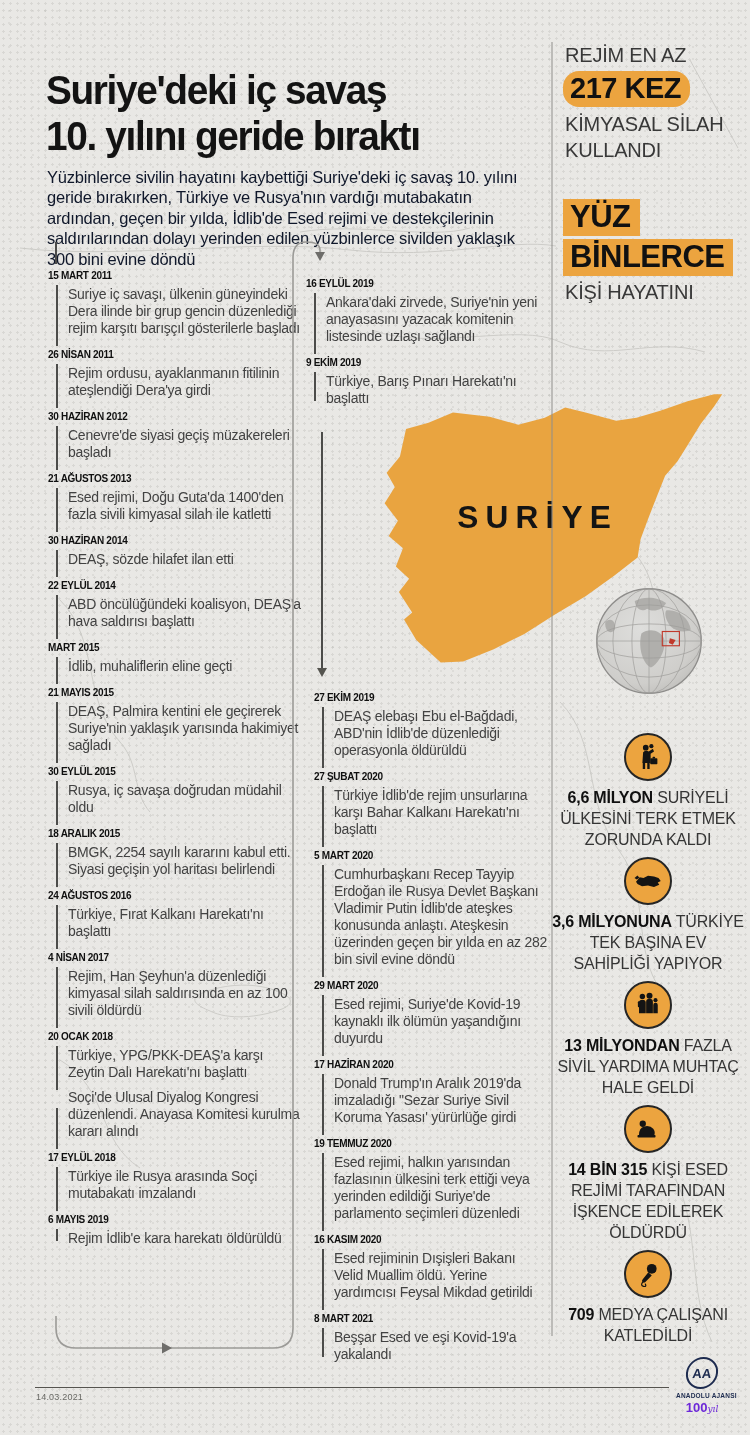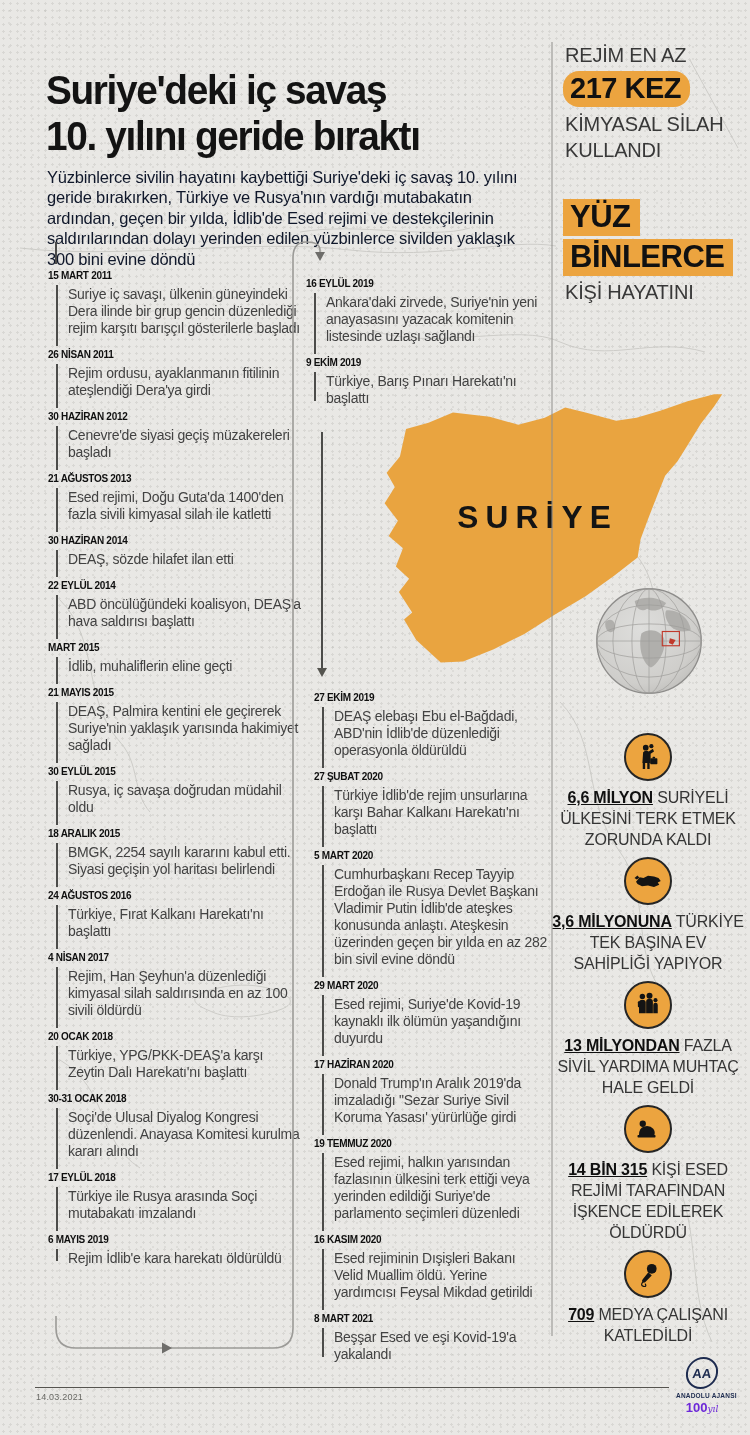--- a/index.html
+++ b/index.html
@@ -46,21 +46,21 @@
   .globe{left:592px;top:584px;width:114px;height:114px;z-index:3;}
   .overlay{position:absolute;inset:0;z-index:5;pointer-events:none;}
 
   
   .stats{left:552px;top:728px;width:192px;display:flex;flex-direction:column;align-items:center;
          text-align:center;z-index:2;}
   .stat{margin-bottom:2px;display:flex;flex-direction:column;align-items:center;}
   .stat-icon{width:44px;height:44px;border-radius:50%;background:var(--accent);
              border:2px solid #262626;display:flex;align-items:center;justify-content:center;margin:5px 0 6px;}
   .stat-text{font-size:16px;line-height:21px;color:#353535;letter-spacing:-.2px;font-weight:500;}
-  .stat-text b{color:#101010;font-weight:700;text-decoration:underline;}
+  .stat-text b{color:#101010;font-weight:700;}
 
   
   .footer-line{left:35px;top:1387px;width:634px;height:1px;background:#55544f;}
   .date-stamp{left:36px;top:1392px;font-size:9px;color:#6a6a66;letter-spacing:.2px;}
   .brand{left:676px;top:1357px;width:52px;text-align:center;}
   .brand-circle{width:28px;height:28px;border-radius:50%;border:2.5px solid #1d2b4f;margin:0 auto;
                 display:flex;align-items:center;justify-content:center;
                 font-weight:700;font-size:13px;color:#1d2b4f;transform:skewX(-6deg);}
   .brand-agency{font-size:6.5px;font-weight:700;color:#1d2b4f;letter-spacing:.2px;margin-top:3px;white-space:nowrap;}
   .brand-100{font-size:13px;font-weight:700;color:#6d28d9;line-height:13px;margin-top:2px;}
@@ -206,21 +206,20 @@
         <div class="tl-date">4 NİSAN 2017</div>
         <div class="tl-text">Rejim, Han Şeyhun'a düzenlediği kimyasal silah saldırısında en az 100 sivili öldürdü</div>
       </div>
 
       <div class="tl-entry">
         <div class="tl-date">20 OCAK 2018</div>
         <div class="tl-text">Türkiye, YPG/PKK-DEAŞ'a karşı Zeytin Dalı Harekatı'nı başlattı</div>
       </div>
 
       <div class="tl-entry">
-        <div class="tl-date">30-31 OCAK 2018</div>
         <div class="tl-text">Soçi'de Ulusal Diyalog Kongresi düzenlendi. Anayasa Komitesi kurulma kararı alındı</div>
       </div>
 
       <div class="tl-entry">
         <div class="tl-date">17 EYLÜL 2018</div>
         <div class="tl-text">Türkiye ile Rusya arasında Soçi mutabakatı imzalandı</div>
       </div>
 
       <div class="tl-entry">
         <div class="tl-date">6 MAYIS 2019</div>

